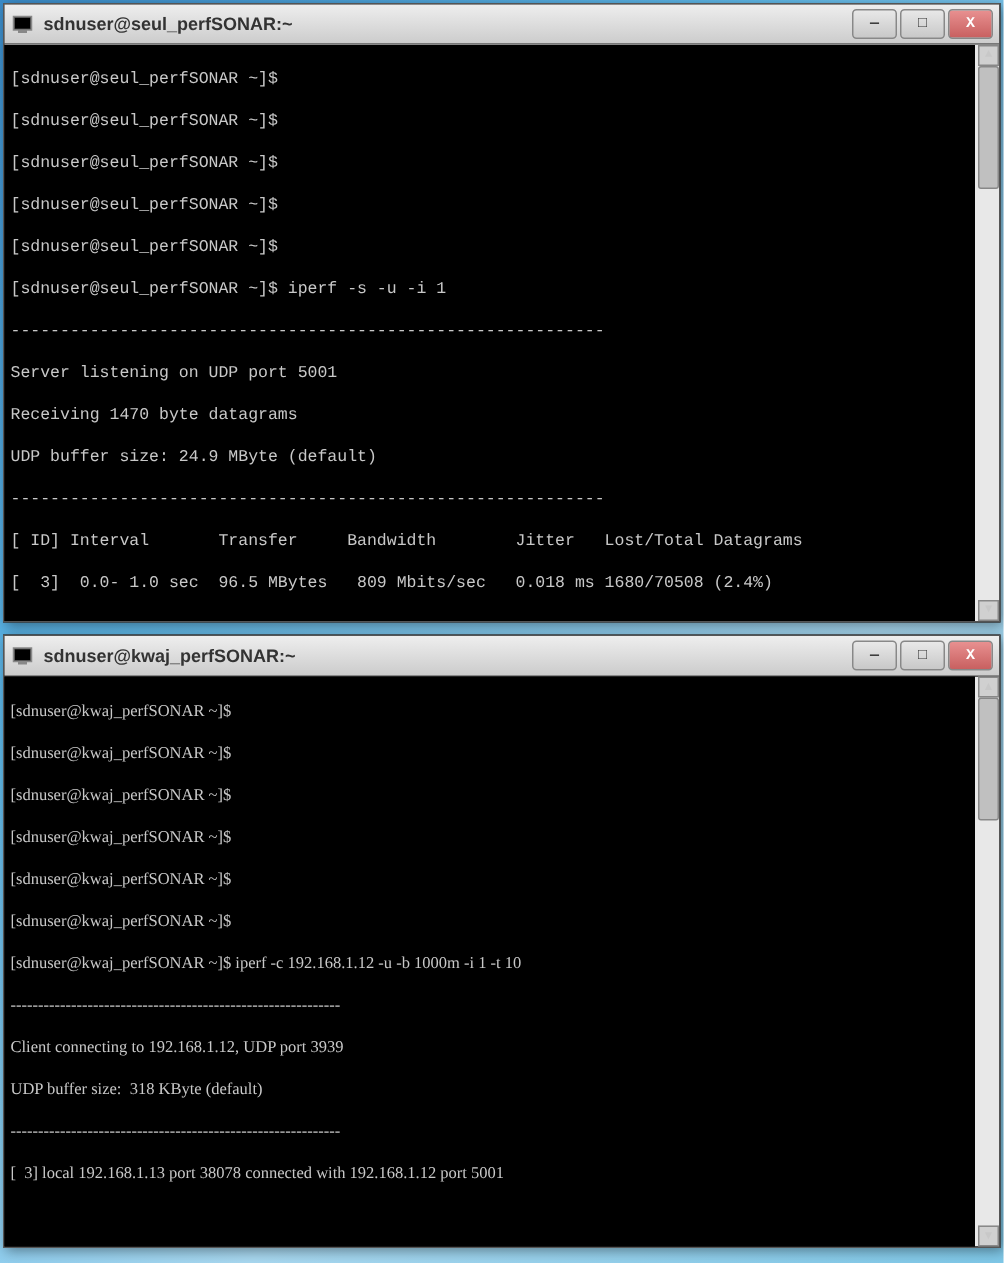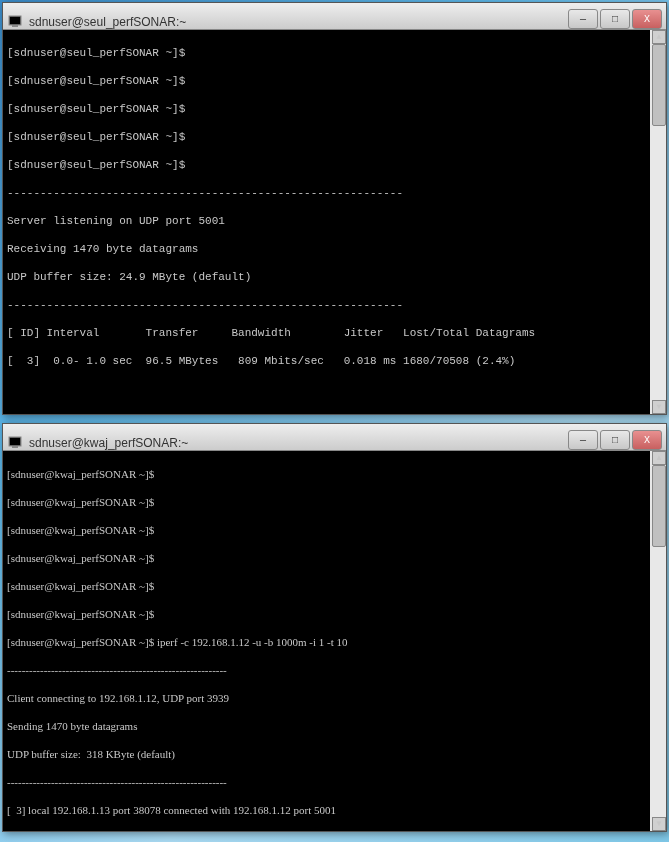--- a/index.html
+++ b/index.html
@@ -14,23 +14,24 @@
   .window {
     background: #000;
     border: 1px solid #555;
     margin: 2px;
     box-shadow: 2px 2px 8px rgba(0,0,0,0.4);
   }
   .titlebar {
     background: linear-gradient(to bottom, #eee, #ccc);
     height: 26px;
     display: flex;
-    align-items: flex-end;
+    align-items: center;
     padding: 0 4px;
     border-bottom: 1px solid #888;
+    font-weight: bold;
   }
   .titlebar .icon {
     width: 16px;
     height: 16px;
     margin-right: 6px;
     display: flex;
     align-items: center;
     justify-content: center;
   }
   .titlebar .title {
@@ -124,20 +125,21 @@
       <div class="win-btn close">X</div>
     </div>
   </div>
   <div class="terminal" style="height:380px;">
     <div class="terminal-content">
 <div class="line">[sdnuser@seul_perfSONAR ~]$ </div>
 <div class="line">[sdnuser@seul_perfSONAR ~]$ </div>
 <div class="line">[sdnuser@seul_perfSONAR ~]$ </div>
 <div class="line">[sdnuser@seul_perfSONAR ~]$ </div>
 <div class="line">[sdnuser@seul_perfSONAR ~]$ </div>
+<div class="line">[sdnuser@seul_perfSONAR ~]$ iperf -s -u -i 1</div>
 <div class="line">------------------------------------------------------------</div>
 <div class="line">Server listening on UDP port 5001</div>
 <div class="line">Receiving 1470 byte datagrams</div>
 <div class="line">UDP buffer size: 24.9 MByte (default)</div>
 <div class="line">------------------------------------------------------------</div>
 <div class="line">[ ID] Interval       Transfer     Bandwidth        Jitter   Lost/Total Datagrams</div>
 <div class="line">[  3]  0.0- 1.0 sec  96.5 MBytes   809 Mbits/sec   0.018 ms 1680/70508 (2.4%)</div>
 
 
 
@@ -176,21 +178,20 @@
     <div class="terminal-content">
 <div class="line">[sdnuser@kwaj_perfSONAR ~]$ </div>
 <div class="line">[sdnuser@kwaj_perfSONAR ~]$ </div>
 <div class="line">[sdnuser@kwaj_perfSONAR ~]$ </div>
 <div class="line">[sdnuser@kwaj_perfSONAR ~]$ </div>
 <div class="line">[sdnuser@kwaj_perfSONAR ~]$ </div>
 <div class="line">[sdnuser@kwaj_perfSONAR ~]$ </div>
 <div class="line">[sdnuser@kwaj_perfSONAR ~]$ iperf -c 192.168.1.12 -u -b 1000m -i 1 -t 10</div>
 <div class="line">------------------------------------------------------------</div>
 <div class="line">Client connecting to 192.168.1.12, UDP port 3939</div>
-<div class="line">Sending 1470 byte datagrams</div>
 <div class="line">UDP buffer size:  318 KByte (default)</div>
 <div class="line">------------------------------------------------------------</div>
 <div class="line">[  3] local 192.168.1.13 port 38078 connected with 192.168.1.12 port 5001</div>
 
 
 
 
 
 
 

